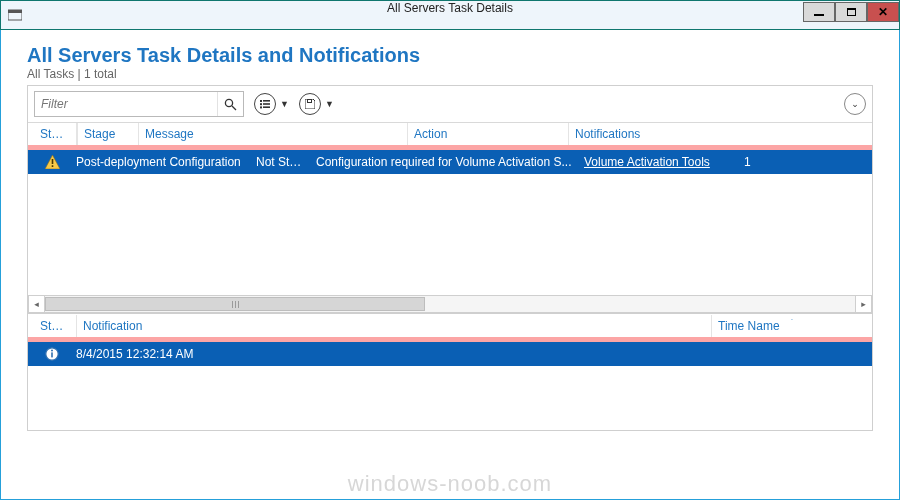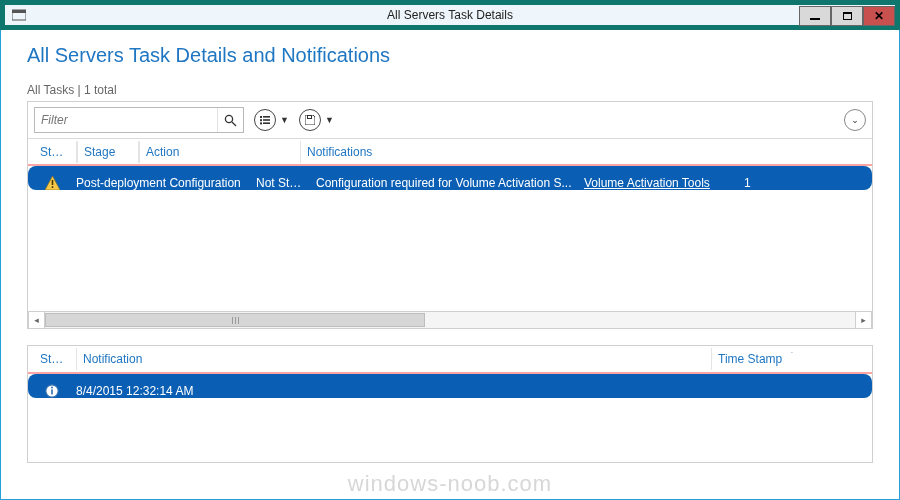--- a/index.html
+++ b/index.html
@@ -1,22 +1,22 @@
 <!DOCTYPE html>
 <html><head>
 <meta charset="utf-8">
 <style>
   * { box-sizing: border-box; font-family: "Segoe UI", Arial, sans-serif; }
   html, body { margin: 0; padding: 0; }
   body { width: 900px; height: 500px; background: #fff; position: relative; overflow: hidden; }
 
   
   .titlebar {
-    height: 30px; background: #eef5fb; border: 5px solid #0f766e;
-    display: flex; align-items: center; position: relative;
+    height: 30px; background: #eef5fb; border: 1px solid #0f766e;
+    display: flex; align-items: flex-start; position: relative;
   }
   .titlebar .sys-icon {
     width: 28px; height: 100%; display: flex; align-items: center; justify-content: center;
     color: #555;
   }
   .titlebar .title {
     position: absolute; left: 0; right: 0; text-align: center;
     font-size: 12px; color: #222; pointer-events: none;
   }
   .win-controls { margin-left: auto; display: flex; height: 100%; }
@@ -29,25 +29,25 @@
   .win-btn.min span { display:block; width:10px; border-bottom:2px solid #000; margin-top:6px; }
   .win-btn.max span { display:block; width:9px; height:8px; border:1.5px solid #000; border-top-width:2.5px; }
   .win-btn.close span { font-weight:bold; font-size:12px; }
 
   .client {
     position: absolute; top: 30px; left: 0; right: 0; bottom: 0;
     border: 1px solid #25a0da; border-top: none; padding: 4px 6px;
     background: #fff;
   }
 
-  .heading { color: #1f76c2; font-size: 20px; font-weight: 400; margin: 10px 0 0 20px; }
-  .subheading { color: #666; font-size: 12px; margin: 16px 0 4px 20px; }
+  .heading { color: #1f76c2; font-size: 20px; font-weight: 700; margin: 10px 0 0 20px; }
+  .subheading { color: #666; font-size: 12px; margin: 0 0 4px 20px; }
 
   .panel {
-    border: 1px solid #cfcfcf; margin: 0 20px 16px 20px; position: relative;
+    border: 1px solid #cfcfcf; margin: 0 20px 0 20px; position: relative;
     display: flex; flex-direction: column;
   }
   .panel.top { height: 228px; }
   .panel.bottom { height: 118px; }
 
   .toolbar {
     height: 36px; display: flex; align-items: center; gap: 10px; padding: 4px 6px;
   }
   .filter-wrap {
     height: 26px; width: 210px; border: 1px solid #b9b9b9; display: flex; align-items: center;
@@ -67,31 +67,30 @@
   .circ {
     width: 22px; height: 22px; border: 1.2px solid #444; border-radius: 50%;
     display: flex; align-items: center; justify-content: center; font-size: 11px; color: #333;
   }
   .caret { font-size: 9px; color: #333; }
   .spacer { flex: 1; }
   .expand-btn .circ { border-color: #888; }
   .expand-btn .caret-in { font-size: 9px; }
 
   .cols {
-    display: flex; border-top: 1px solid #d9d9d9; border-bottom: 2px solid #fca5a5;
+    display: flex; border-top: 1px solid #d9d9d9; border-bottom: 5px solid #fca5a5;
     font-size: 12px; color: #1f76c2; height: 28px; align-items: center;
     padding-left: 6px;
   }
   .cols > div { padding: 0 6px; white-space: nowrap; overflow: hidden; text-overflow: ellipsis; }
   .cols .sep { border-left: 1px solid #e4e4e4; height: 22px; margin: 0; padding: 0; }
 
   .row {
-    display: flex; align-items: flex-end; font-size: 12px; height: 24px;
+    display: flex; align-items: center; font-size: 12px; height: 24px;
     padding-left: 6px;
-    border-radius: 8px;
   }
   .row.selected { background: #0a5fb4; color: #fff; }
   .row > div { padding: 0 6px; white-space: nowrap; overflow: hidden; text-overflow: ellipsis; }
   .row .link { text-decoration: underline; }
   .row .status-ico { width: 36px; display:flex; justify-content:center; }
 
   
   .c-status { width: 42px; }
   .c-task   { width: 180px; }
   .c-stage  { width: 60px; }
@@ -200,20 +199,21 @@
           </div>
       </div>
     </div>
 
     <div class="cols">
       <div class="c-status">Status</div>
       <div class="sep"></div>
       <div class="sep"></div>
       <div class="c-stage">Stage</div>
       <div class="sep"></div>
+      <div class="c-msg">Message</div>
       <div class="sep"></div>
       <div class="c-action">Action</div>
       <div class="sep"></div>
       <div class="c-notif">Notifications</div>
     </div>
 
     <div class="grid-body">
       <div class="row selected">
         <div class="status-ico c-status">
           <svg width="15" height="14" viewBox="0 0 15 14">
@@ -244,21 +244,21 @@
   </div>
 
   <div class="panel bottom">
     <div class="cols" style="border-top:none">
       <div class="b-status">Status</div>
       <div class="sep"></div>
       <div class="b-notif">Notification</div>
       <div class="sep"></div>
       <div class="b-time">
         <span class="sort-caret">▼</span>
-        <span>Time Stamp</span>
+        <span>Time Name</span>
       </div>
     </div>
     <div class="grid-body">
       <div class="row selected">
         <div class="status-ico b-status">
           <svg width="14" height="14" viewBox="0 0 14 14">
               <circle cx="7" cy="7" r="6.2" fill="#fff" stroke="#2f6fb0" stroke-width="1.2"></circle>
               <circle cx="7" cy="3.6" r="1" fill="#2f6fb0"></circle>
               <rect x="6.2" y="5.4" width="1.6" height="5" fill="#2f6fb0"></rect>
             </svg>

